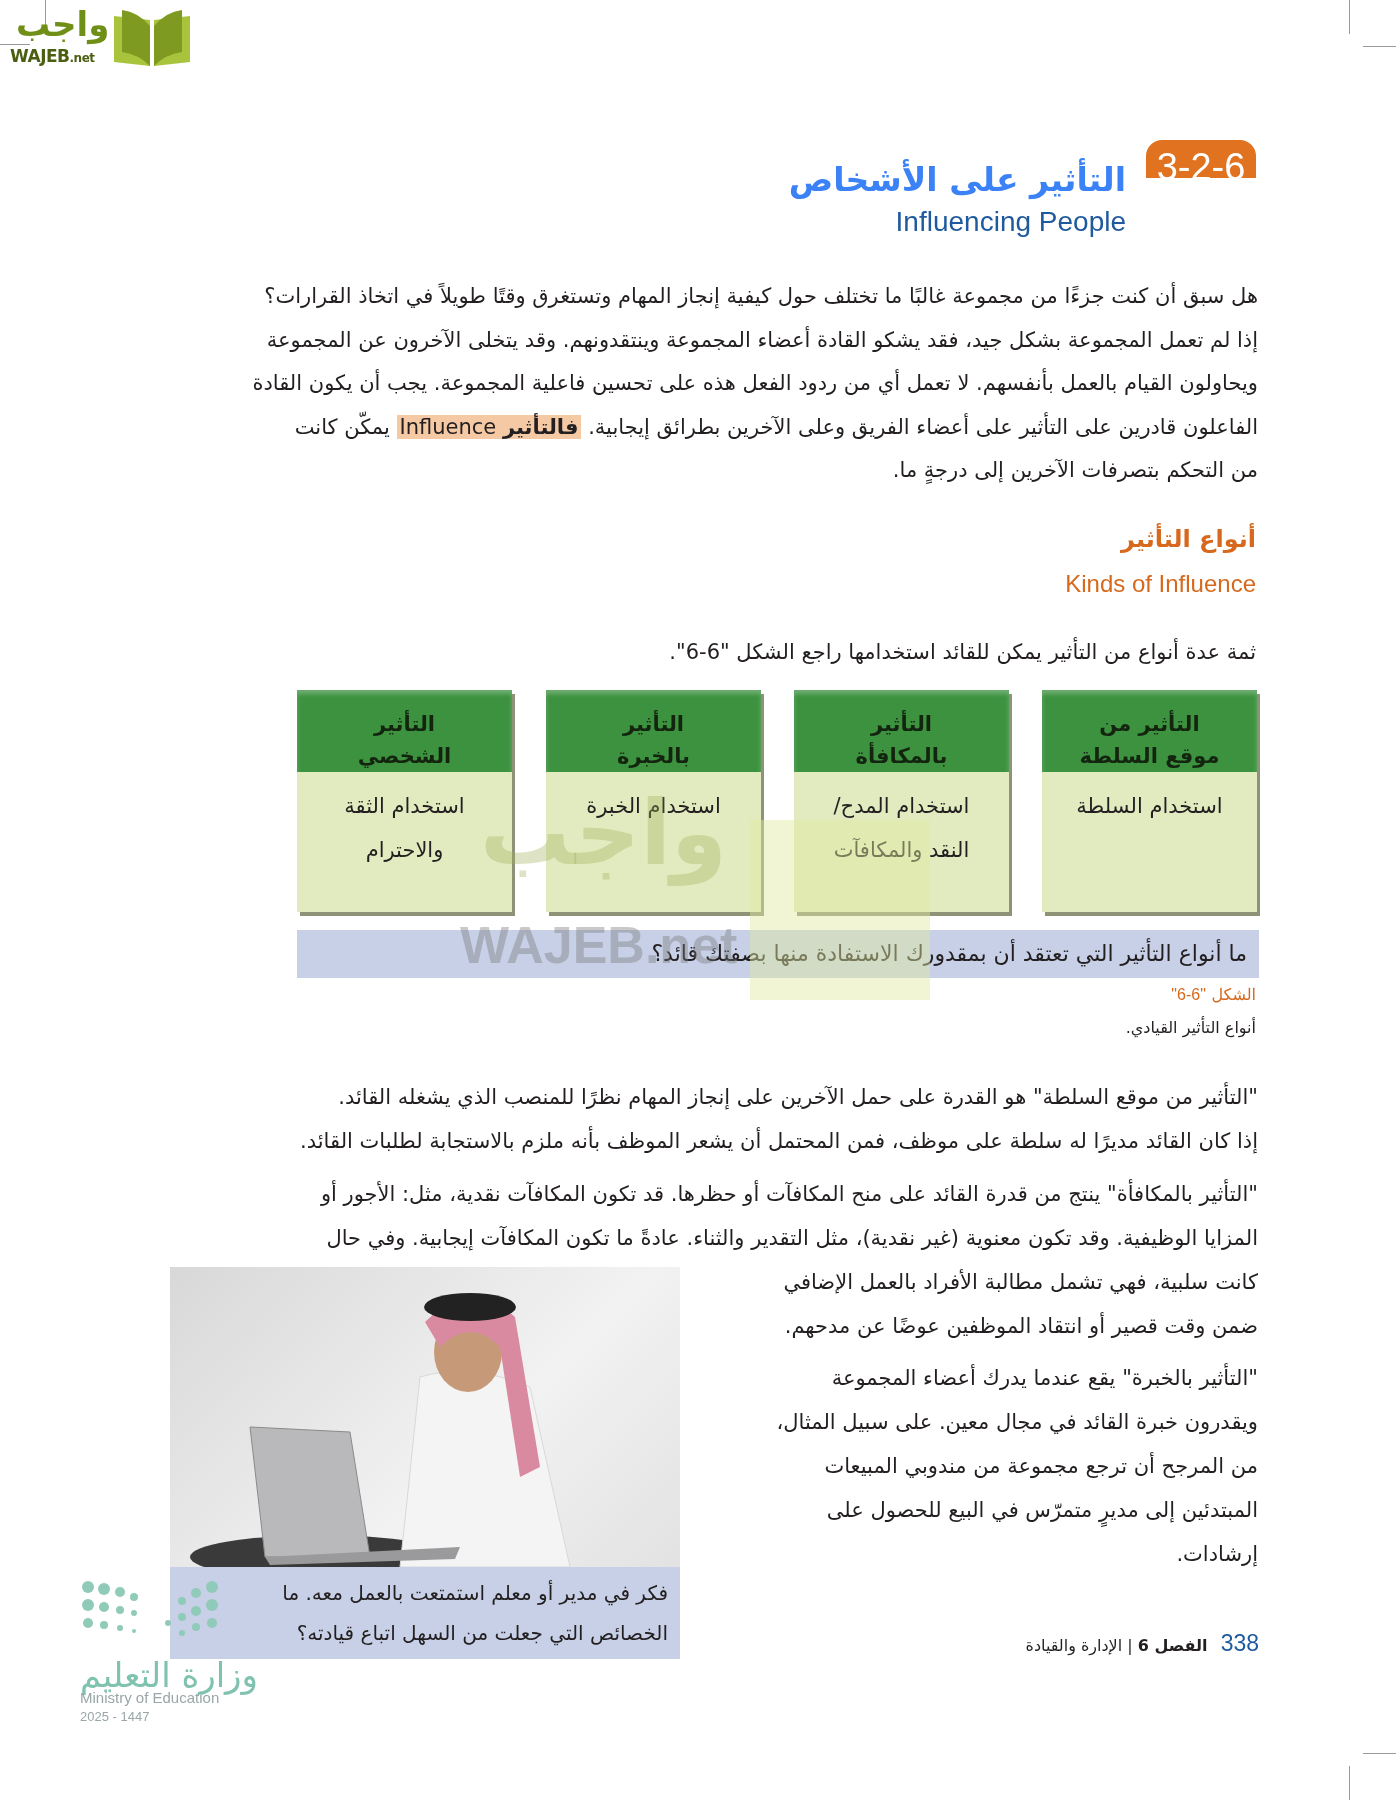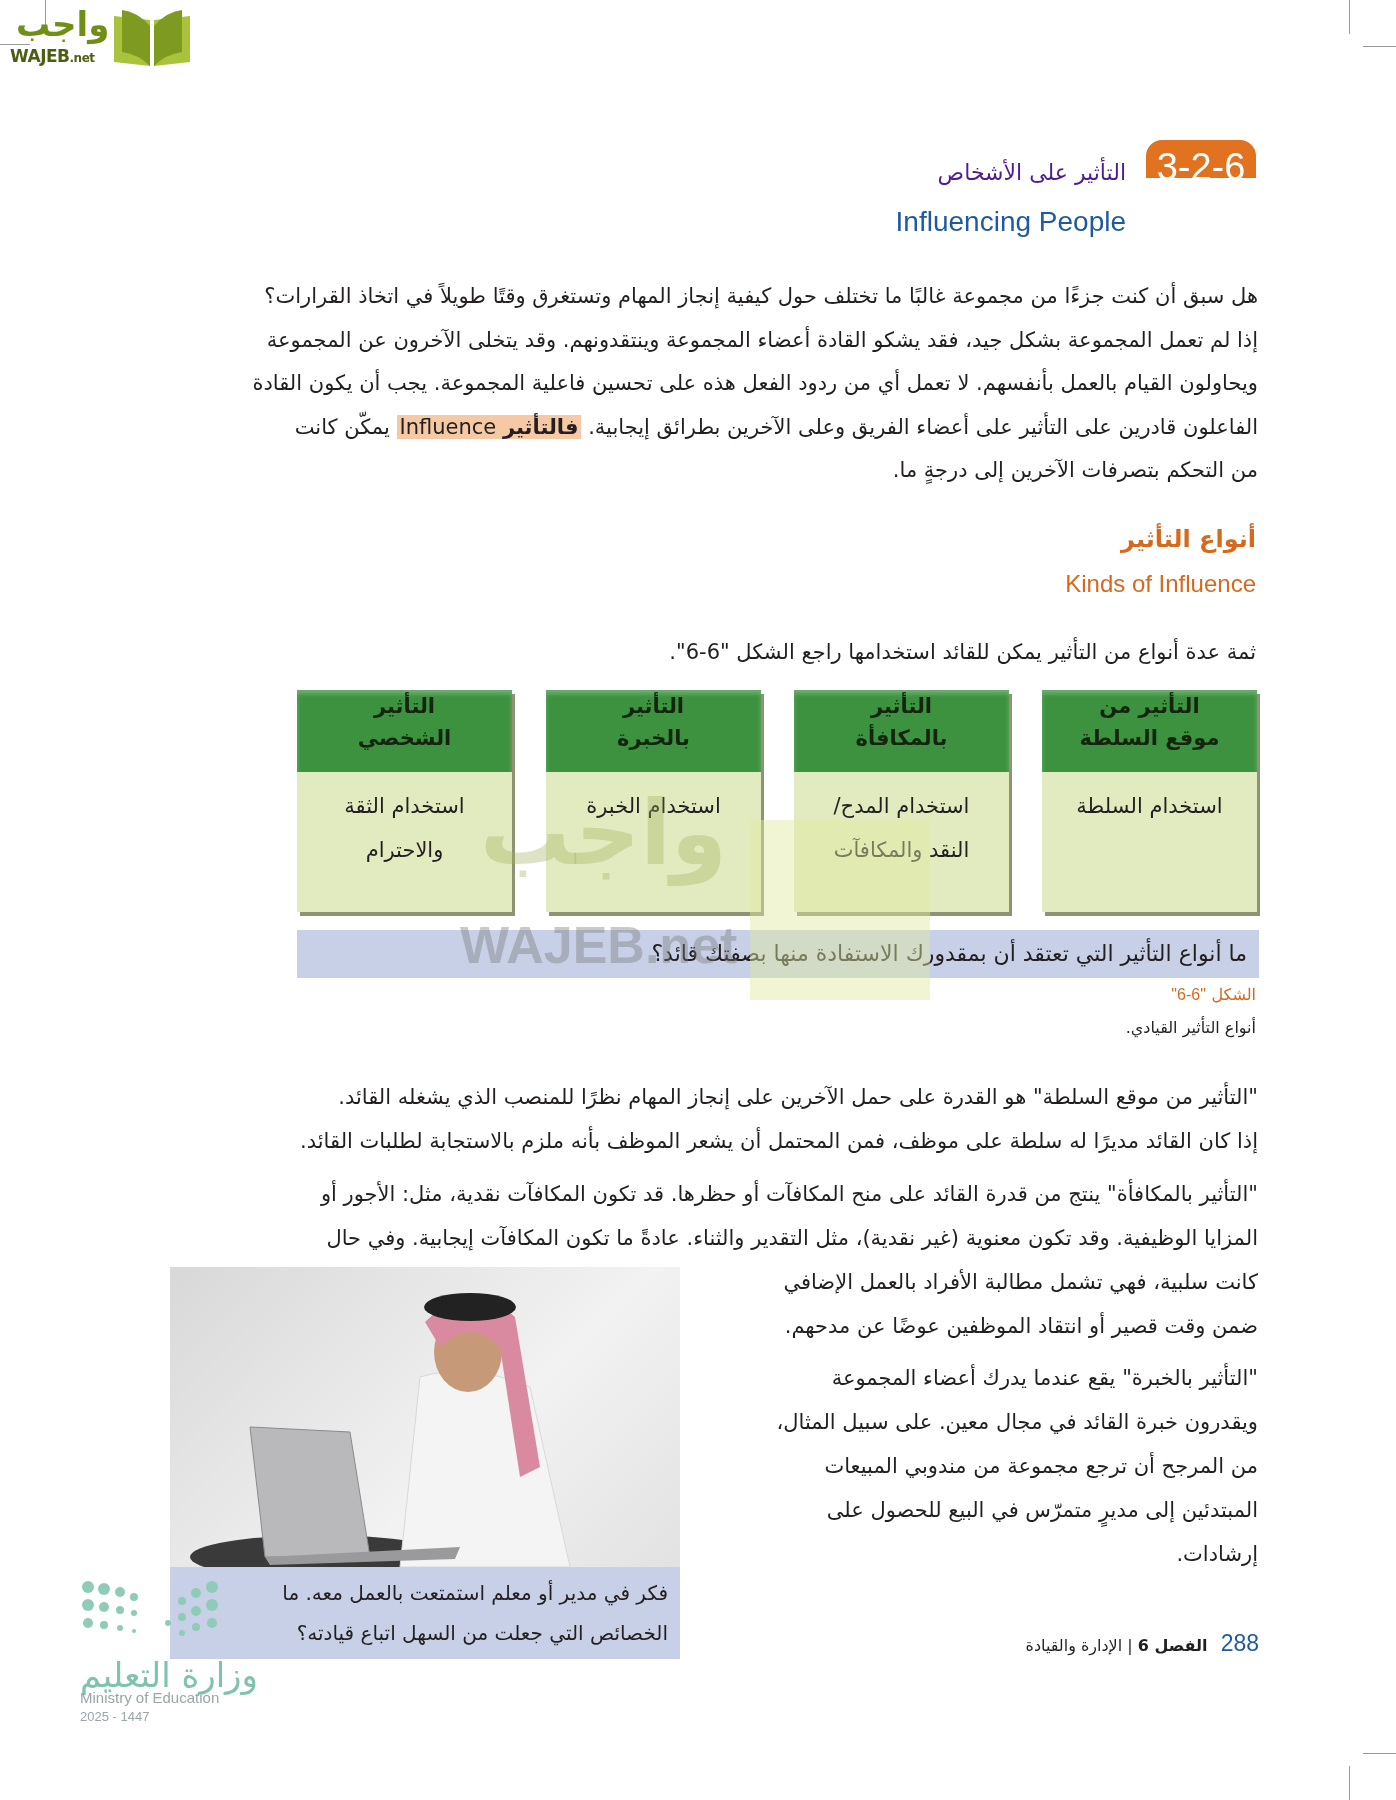--- a/index.html
+++ b/index.html
@@ -11,32 +11,32 @@
   .crop { position:absolute; background:#9a9a9a; }
   
   .logo { left:6px; top:4px; width:186px; height:64px; }
   .logo .ar { position:absolute; left:10px; top:0; font-size:34px; font-weight:bold; color:#6f8f16; direction:rtl; }
   .logo .en { position:absolute; left:4px; top:42px; font-size:17px; font-weight:bold; color:#4b5e12; letter-spacing:-0.5px; }
   .logo .en small { font-size:12px; }
   .logo .book { position:absolute; left:106px; top:4px; width:80px; height:60px; }
   
   .badge { left:1146px; top:140px; width:110px; height:38px; background:#e07220; border-radius:16px 16px 0 0;
            color:#fff; font-family:"Liberation Sans", sans-serif; font-size:38px; line-height:54px; text-align:center; }
-  .title-ar { right:270px; top:160px; font-size:22px; font-weight:normal; color:#4c1d95; }
+  .title-ar { right:270px; top:160px; font-size:33px; font-weight:bold; color:#3b82f6; }
   .title-en { right:270px; top:206px; font-family:"Liberation Sans", sans-serif; font-size:28px; color:#1f5a9e; }
   .para { left:168px; width:1090px; font-size:21px; line-height:43.5px; }
   .hl { background:#f6c9a5; padding:0 3px; }
   .hl b { font-weight:bold; }
   .sub-ar { right:140px; top:525px; font-size:24px; font-weight:bold; color:#d6691d; }
   .sub-en { right:140px; top:570px; font-family:"Liberation Sans", sans-serif; font-size:24px; color:#d6691d; }
   .intro { right:140px; top:640px; font-size:21px; }
   
   .box { top:690px; width:215px; height:222px; background:#e1ebbf; box-shadow:3px 4px 0 #8e9277; }
   .box .head { height:82px; background:#3d9240; color:#14250f; font-weight:bold; font-size:21px; text-align:center;
-               display:flex; align-items:flex-start; justify-content:center; line-height:32px; direction:rtl;
+               display:flex; align-items:flex-end; justify-content:center; line-height:32px; direction:rtl;
                box-shadow: inset 0 4px 4px rgba(255,255,255,0.25); }
   .box .body { padding-top:12px; font-size:21px; text-align:center; line-height:44px; direction:rtl; }
   .watermark { left:460px; top:800px; width:490px; height:200px; pointer-events:none; }
   .qbar { left:297px; top:930px; width:962px; height:48px; background:#c7d0e6; font-size:22px; line-height:48px; padding-right:12px; box-sizing:border-box; }
   .fig-label { right:140px; top:985px; font-size:16px; color:#d6691d; font-weight:bold; }
   .fig-label span { color:#d6691d; font-weight:normal; font-family:"Liberation Sans", sans-serif; }
   .fig-desc { right:140px; top:1018px; font-size:16px; }
   .para2 { left:168px; width:1090px; font-size:21px; line-height:44px; }
   .col { left:700px; width:558px; font-size:21px; line-height:44px; }
   .photo { left:170px; top:1267px; width:510px; height:300px; background:linear-gradient(135deg,#d8d8d8,#f2f2f2 60%,#e2e2e2); overflow:hidden; }
@@ -213,17 +213,17 @@
         <circle cx="118" cy="52" r="4"></circle>
         <circle cx="104" cy="58" r="3"></circle>
     </g>
   </svg>
   <div class="ar">وزارة التعليم</div>
   <div class="en">Ministry of Education</div>
   <div class="yr">2025 - 1447</div>
 </div>
 
 <div class="abs footer">
-  <span class="num">288</span>
+  <span class="num">338</span>
   <span class="ch">الفصل 6</span>
   <span>|</span>
   <span>الإدارة والقيادة</span>
 </div>
 
 </body></html>

